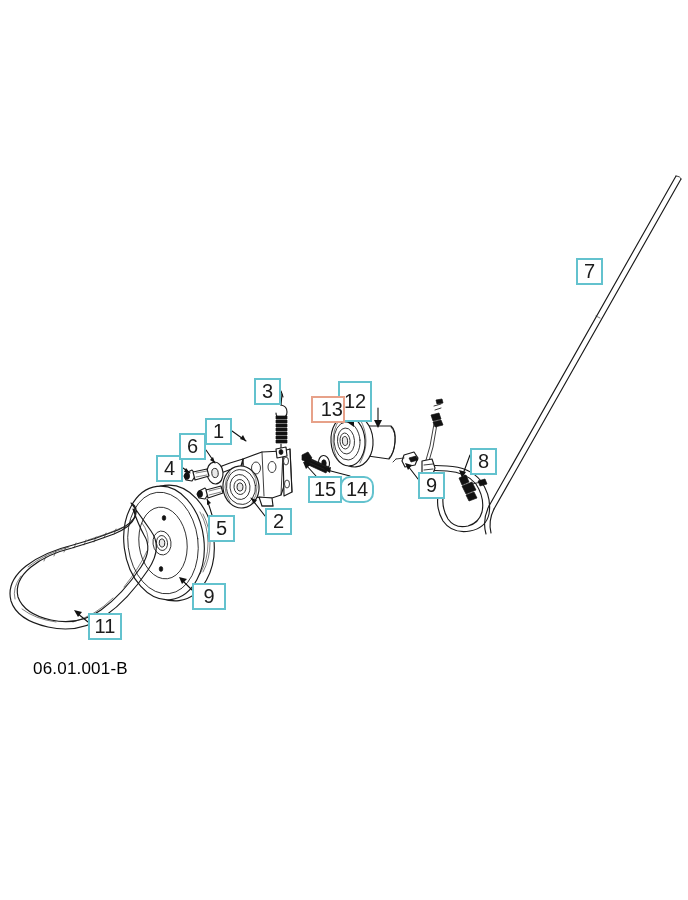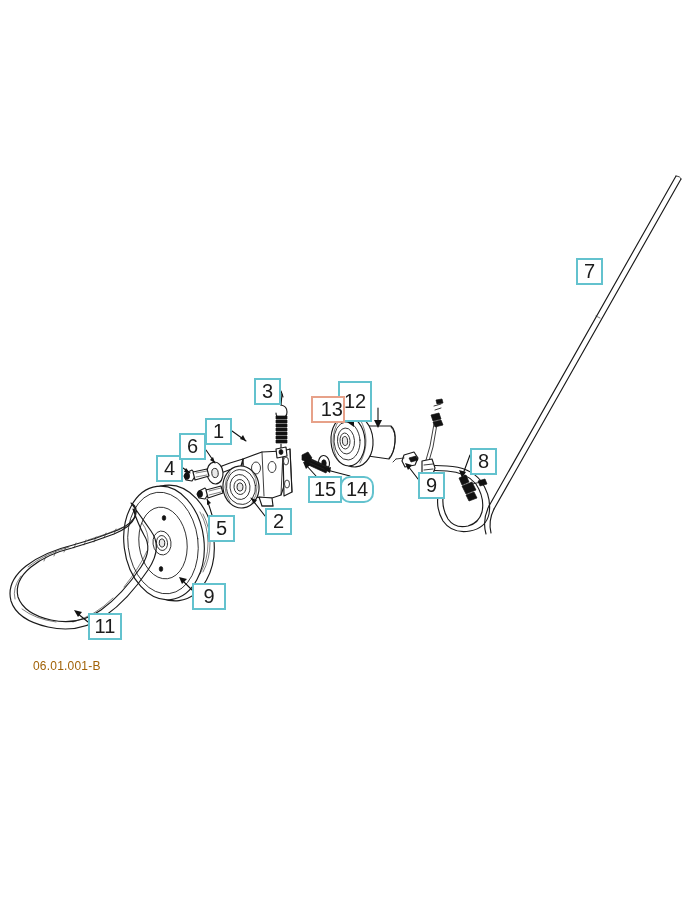--- a/index.html
+++ b/index.html
@@ -34,22 +34,22 @@
     letter-spacing:0px;
     user-select:none;
   }
   .callout.teal{border:2px solid #63c2ce;}
   .callout.salmon{border:2px solid #e7a189;justify-content:flex-end;}
   .callout span{display:block;transform:translateY(-1px);}
 
   #partnum{
     position:absolute;
     font-family:"Liberation Sans", sans-serif;
-    font-size:12px;
-    color:#a16207;
+    font-size:17px;
+    color:#000000;
     letter-spacing:0.2px;
     white-space:nowrap;
   }
 </style>
 </head>
 <body>
 
 <div id="stage">
 
   <svg id="diagram" viewBox="0 0 688 900">

